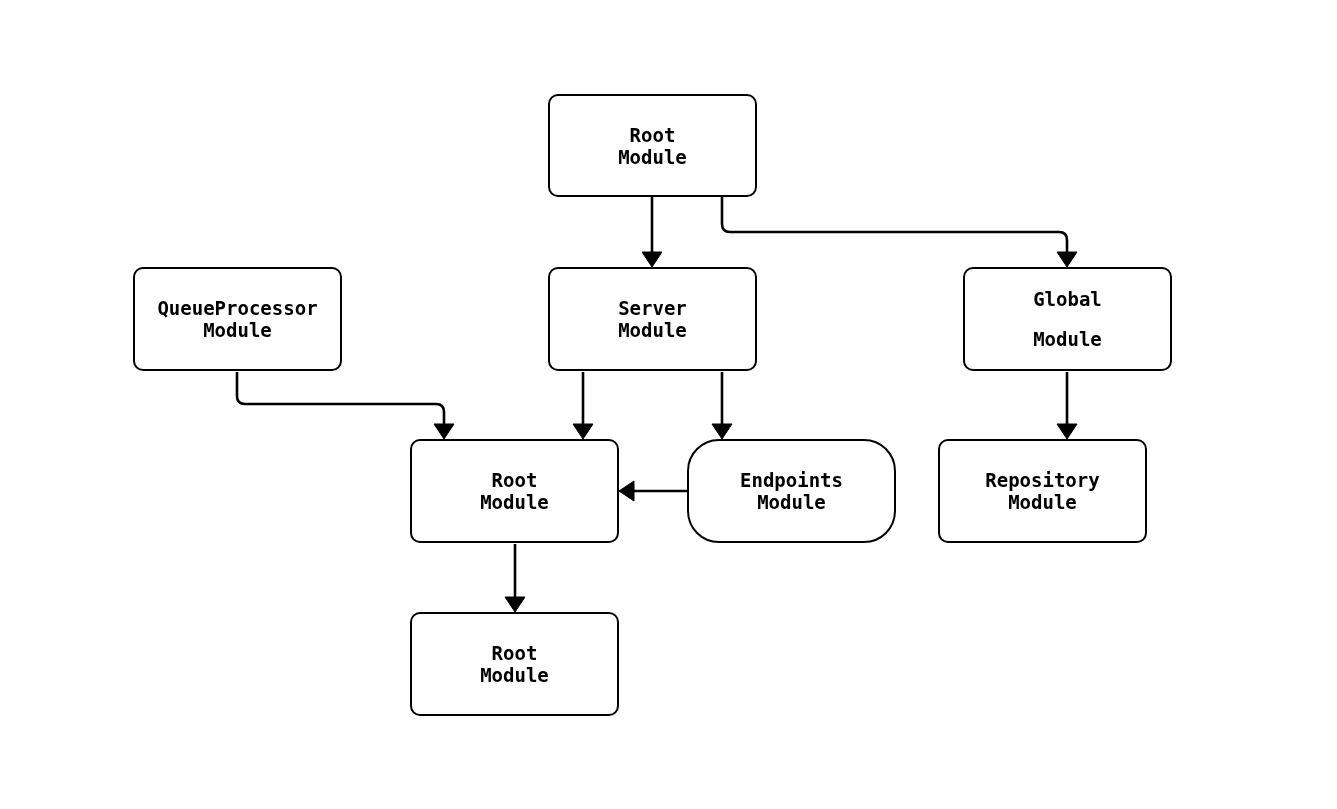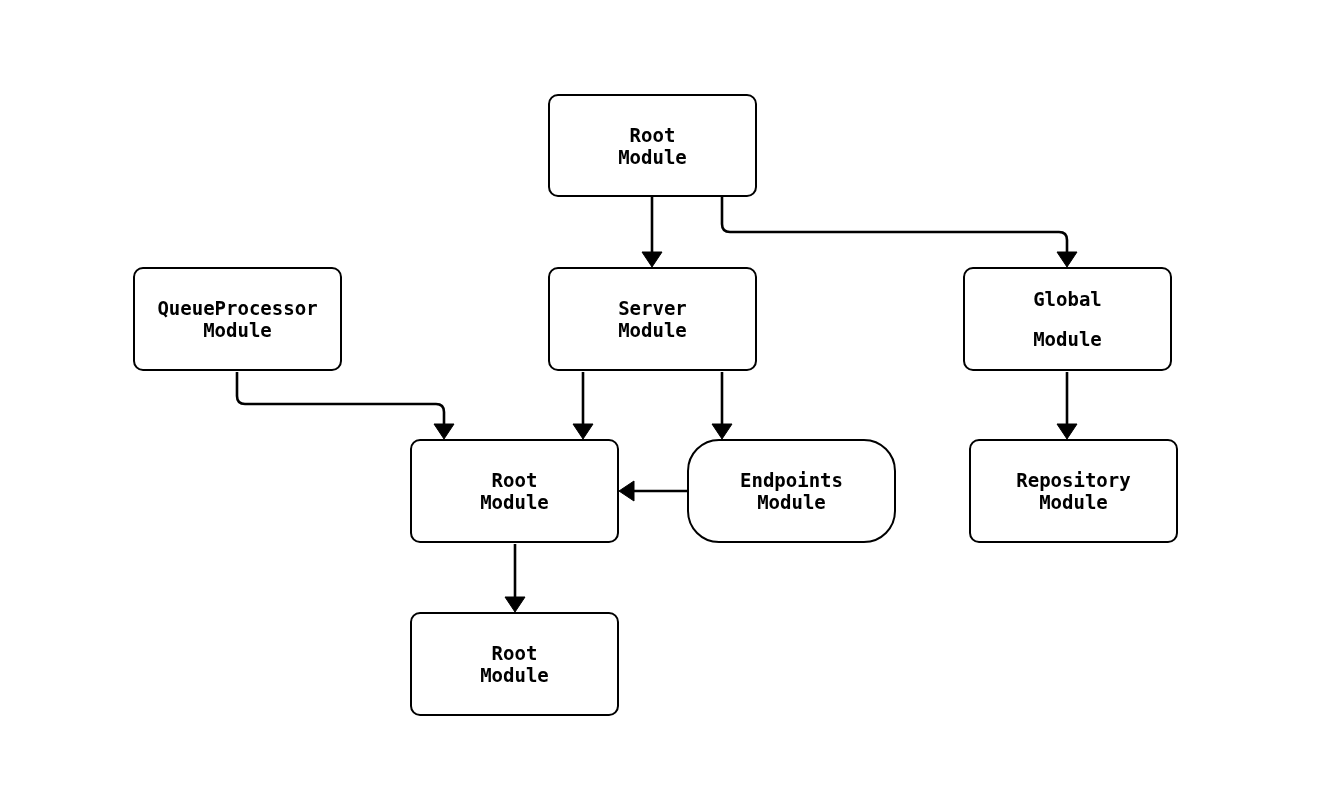--- a/index.html
+++ b/index.html
@@ -48,21 +48,21 @@
     font-size: 19px;
     line-height: 22px;
     color: #000000;
   }
   .node-root           { left: 548px; top:  94px; height: 103px; }
   .node-queueprocessor { left: 133px; top: 267px; }
   .node-server         { left: 548px; top: 267px; }
   .node-global         { left: 963px; top: 267px; gap: 18px; }
   .node-core           { left: 410px; top: 439px; }
   .node-endpoints      { left: 687px; top: 439px; border-radius: 32px; }
-  .node-repository     { left: 969px; top: 439px; }
+  .node-repository     { left: 938px; top: 439px; }
   .node-queue          { left: 410px; top: 612px; }
 </style>
 </head>
 <body>
 
 <div id="canvas">
 
   <svg id="edges" viewBox="0 0 1337 809" xmlns="http://www.w3.org/2000/svg">
 
     <path d="M652 197 V253"></path>

